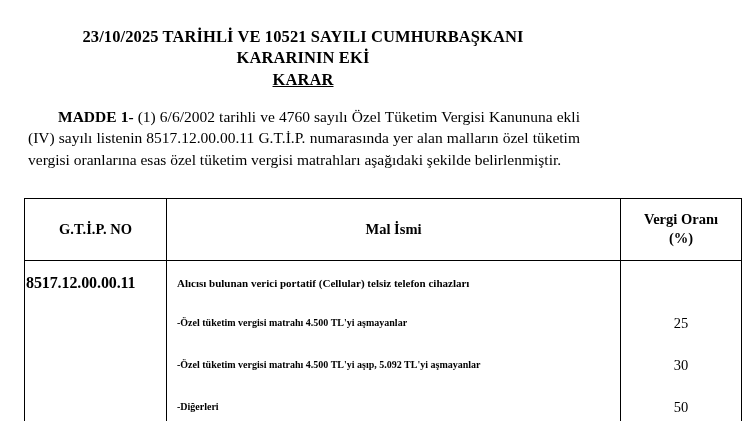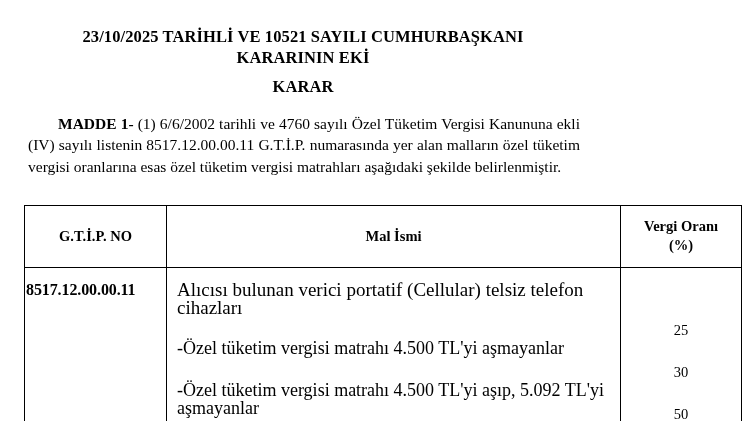--- a/index.html
+++ b/index.html
@@ -25,21 +25,22 @@
     text-align: center;
     font-weight: bold;
     font-size: 16.5px;
     line-height: 21px;
     letter-spacing: 0.1px;
     margin: 0 14px;
   }
   .doc-title .line1 { display: block; }
   .doc-title .line2 {
     display: inline-block;
-    margin-top: 8px;
+    text-decoration: underline;
+    margin-top: 1px;
   }
   .body-para {
     font-size: 15.5px;
     line-height: 21.5px;
     text-align: justify;
     text-justify: inter-word;
     padding: 0 4px 0 6px;
   }
   .body-para .madde {
     font-weight: bold;
@@ -78,30 +79,31 @@
     letter-spacing: -0.1px;
     font-family: Liberation Serif, serif;
   }
   td.mal-cell {
     padding: 0;
   }
   td.oran-cell {
     padding: 0;
   }
   .mal-head {
-    font-weight: normal;
-    font-size: 19px;
+    font-weight: bold;
+    font-size: 11px;
     line-height: 18px;
     padding: 13px 8px 12px 10px;
   }
   .mal-row {
-    font-size: 18px;
+    font-size: 10px;
     line-height: 18px;
     padding: 10px 8px 12px 10px;
     height: 20px;
+    font-weight: bold;
   }
   .oran-spacer {
     height: 43px;
   }
   .oran-row {
     font-size: 14.5px;
     line-height: 18px;
     text-align: center;
     padding: 10px 4px 12px 4px;
     height: 20px;

